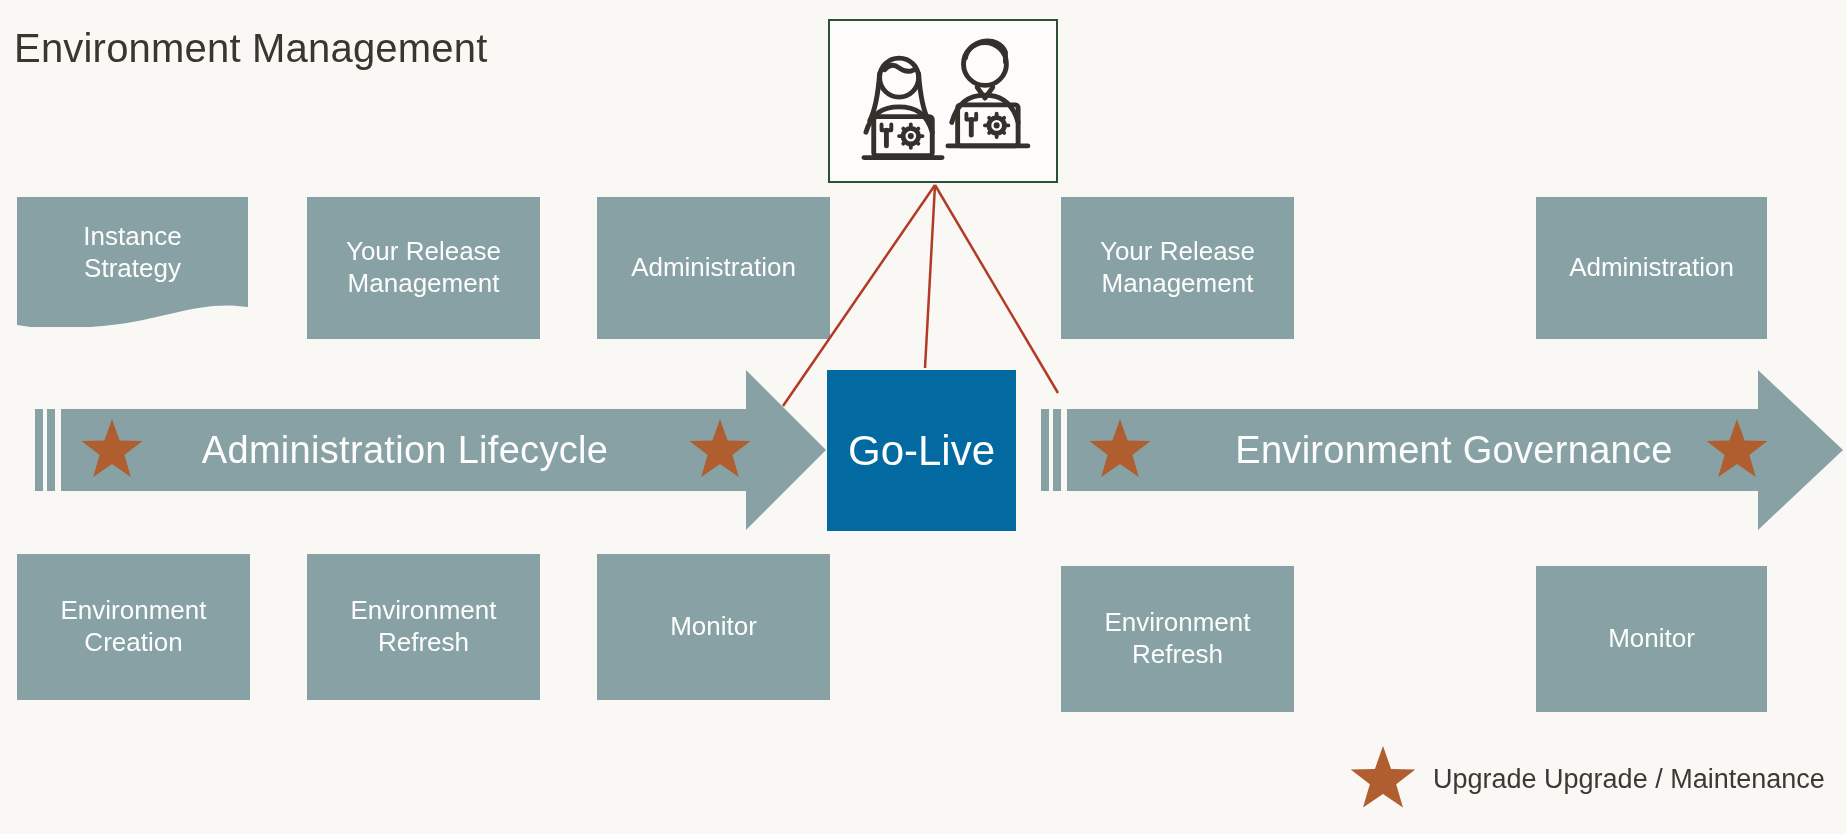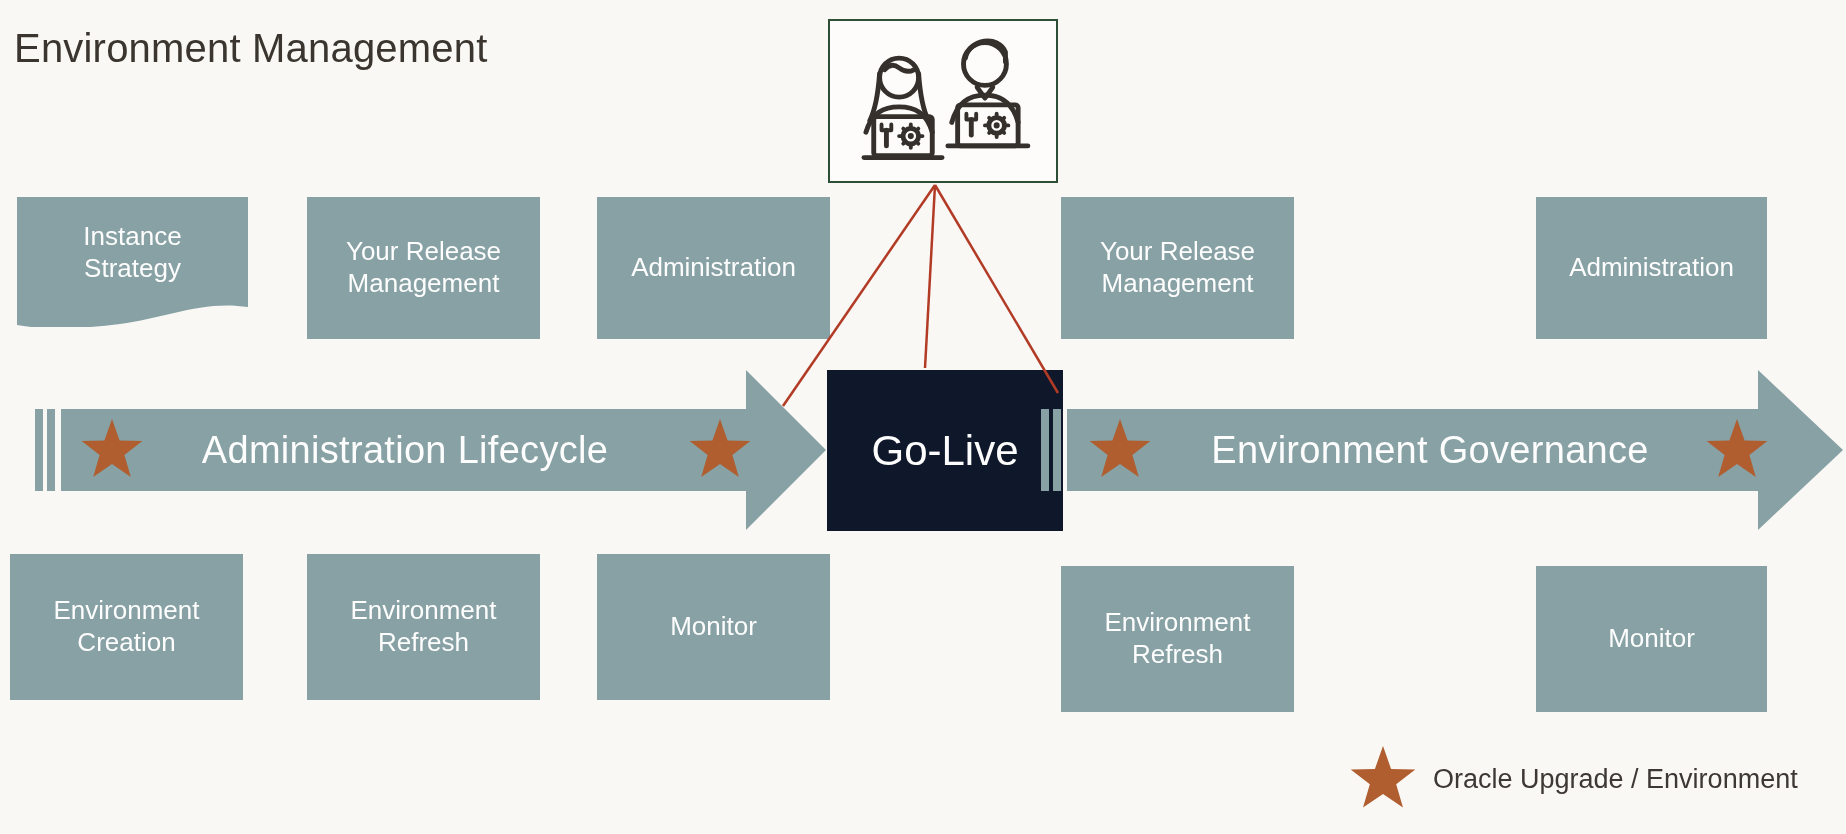--- a/index.html
+++ b/index.html
@@ -18,47 +18,47 @@
   }
   .wavewrap{left:17px;top:197px;width:231px;height:130px;}
   .wavetext{
     left:17px;top:197px;width:231px;height:111px;color:#fdfdfd;display:flex;align-items:center;
     justify-content:center;text-align:center;font-size:26px;line-height:1.22;padding:0 20px;box-sizing:border-box;
   }
   .b-yrm-l{left:307px;top:197px;width:233px;height:142px;}
   .b-adm-l{left:597px;top:197px;width:233px;height:142px;}
   .b-yrm-r{left:1061px;top:197px;width:233px;height:142px;}
   .b-adm-r{left:1536px;top:197px;width:231px;height:142px;}
-  .b-ec{left:10px;top:554px;width:233px;height:146px;}
+  .b-ec{left:17px;top:554px;width:233px;height:146px;}
   .b-er-l{left:307px;top:554px;width:233px;height:146px;}
   .b-mon-l{left:597px;top:554px;width:233px;height:146px;}
   .b-er-r{left:1061px;top:566px;width:233px;height:146px;}
   .b-mon-r{left:1536px;top:566px;width:231px;height:146px;}
   
   .bar{background:#87a1a4;width:8px;height:82px;top:409px;}
   .bar1{left:35px;} .bar2{left:47px;} .bar3{left:1041px;} .bar4{left:1053px;}
   .band{background:#87a1a4;height:82px;top:409px;}
   .band-impl{left:61px;width:685px;}
   .band-gov{left:1067px;width:691px;}
   .head-impl{left:746px;top:370px;}
   .head-gov{left:1758px;top:370px;}
   .arrowlabel{
     top:409px;height:82px;display:flex;align-items:center;justify-content:center;
     color:#fdfdfd;font-size:38px;letter-spacing:.3px;
   }
   .lbl-impl{left:150px;width:510px;}
-  .lbl-gov{left:1170px;width:520px;}
+  .lbl-gov{left:1194px;width:520px;}
   .star{width:64px;height:64px;}
   .star-impl-1{left:80px;top:418px;}
   .star-impl-2{left:688px;top:418px;}
   .star-gov-1{left:1088px;top:418px;}
   .star-gov-2{left:1705px;top:418px;}
   
   .golive{
-    left:827px;top:370px;width:236px;height:161px;background:#0f172a;color:#fdfdfd;
+    left:827px;top:370px;width:189px;height:161px;background:#0369a1;color:#fdfdfd;
     display:flex;align-items:center;justify-content:center;font-size:42px;
   }
   
   .iconbox{
     left:828px;top:19px;width:230px;height:164px;background:#fdfcfa;
     border:2px solid #2d4f35;box-sizing:border-box;
   }
   
   .lines{left:0;top:0;pointer-events:none;}
   
@@ -161,15 +161,15 @@
         <circle cx="170" cy="107" r="8"></circle>
         <circle cx="170" cy="107" r="1.6" stroke-width="3"></circle>
         <path stroke-width="4" d="M170 95 L170 99 M170 115 L170 119 M158 107 L162 107 M178 107 L182 107 M162.3 99.3 L164.6 101.6 M175.4 112.4 L177.7 114.7 M177.7 99.3 L175.4 101.6 M164.6 112.4 L162.3 114.7"></path>
       </g>
     </svg>
   </div>
 
   <svg class="abs legend-star" viewBox="0 0 64 64">
     <polygon points="32,1 39.6,22.5 62.4,23.1 44.4,37 50.8,58.9 32,46 13.2,58.9 19.6,37 1.6,23.1 24.4,22.5" fill="#b05d30"></polygon>
   </svg>
-  <div class="abs legend-label">Oracle Upgrade / Environment</div>
+  <div class="abs legend-label">Upgrade Upgrade / Maintenance</div>
 
 </div>
 
 </body></html>

